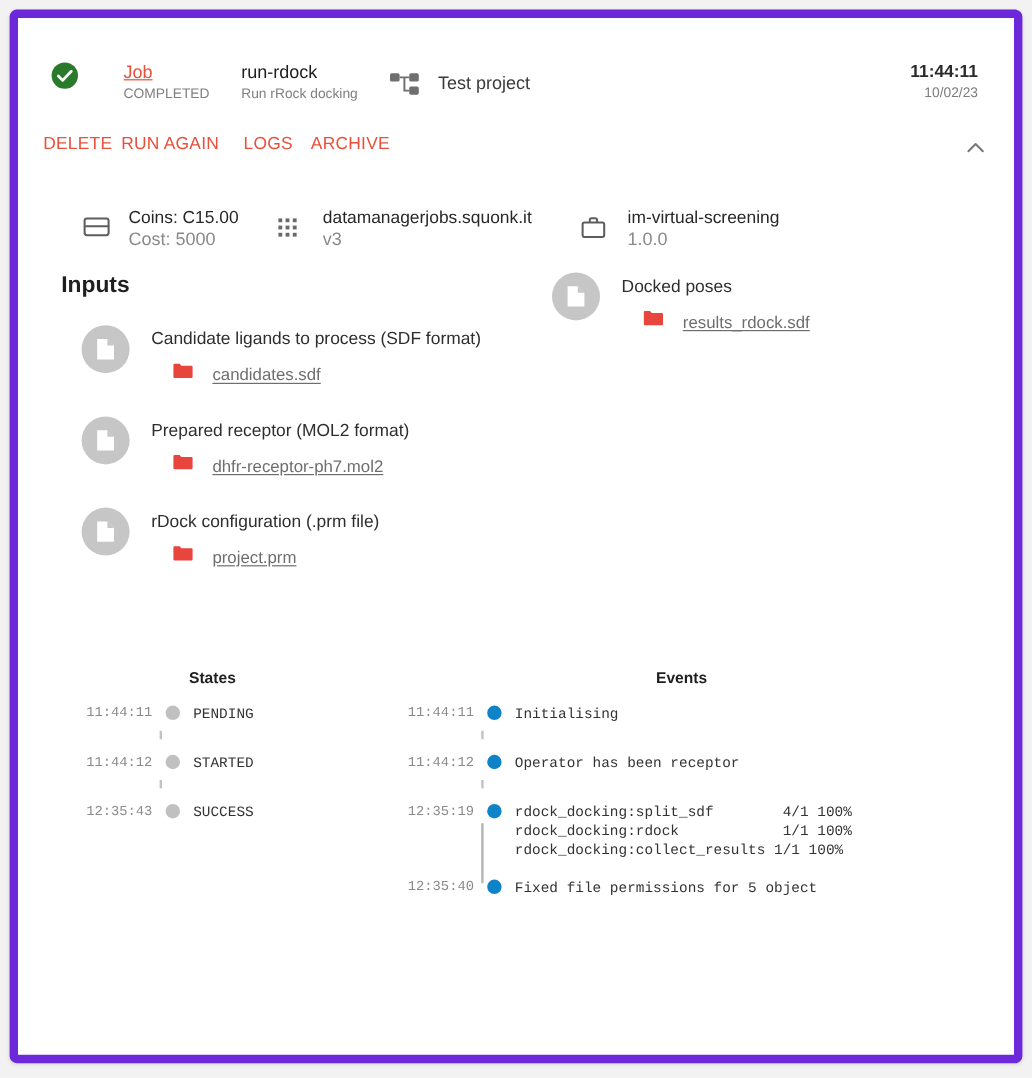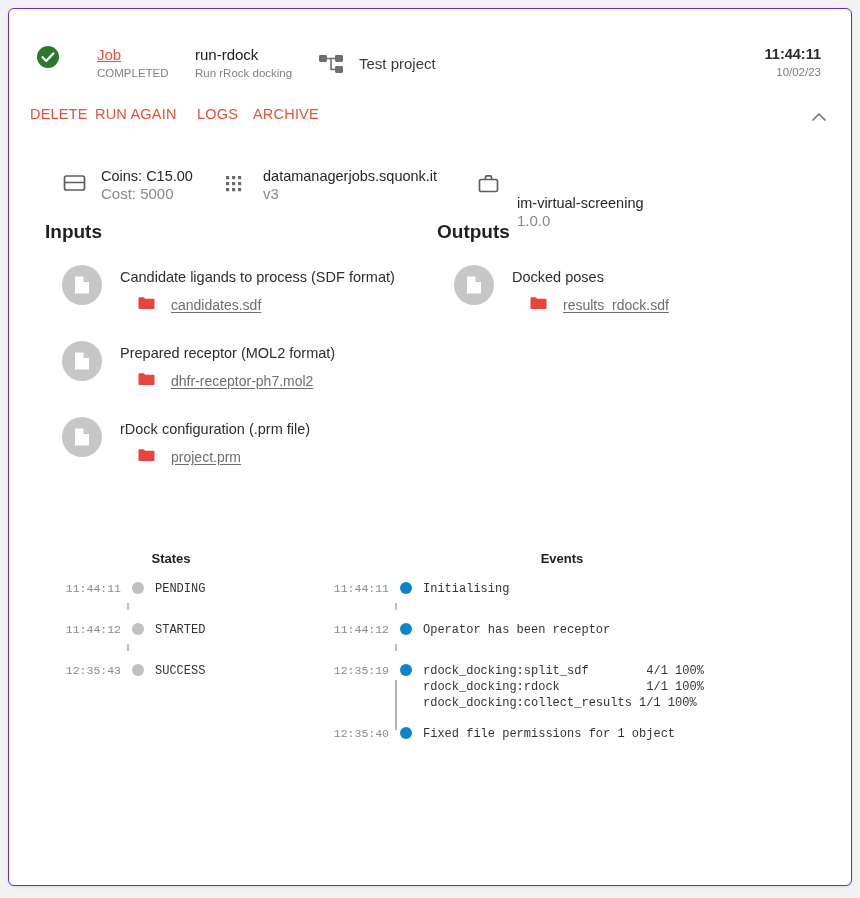--- a/index.html
+++ b/index.html
@@ -9,21 +9,21 @@
     width: 860px; height: 898px;
     background: #f2f2f2;
     font-family: "Liberation Sans", sans-serif;
     -webkit-font-smoothing: antialiased;
   }
   .card {
     position: absolute;
     left: 8px; top: 8px;
     width: 844px; height: 878px;
     background: #ffffff;
-    border: 1px solid #6d28d9;
+    border: 7px solid #6d28d9;
     border-radius: 6px;
     box-shadow: 0 1px 3px rgba(0,0,0,0.10);
     overflow: hidden;
   }
 
   
   .header {
     position: relative;
     height: 82px;
   }
@@ -86,21 +86,21 @@
   .meta-item { position: absolute; top: 0; }
   .meta-ico { position: absolute; left: 0; top: 10px; }
   .meta-text { position: absolute; left: 0; }
   .meta-main { font-size: 14.5px; color: #272727; line-height: 20px; white-space: nowrap; }
   .meta-sub  { font-size: 15px; color: #8a8a8a; line-height: 14px; margin-top: 1px; white-space: nowrap; }
   #meta-coins  { left: 54px; }
   #meta-coins  .meta-text { left: 38px; top: 3px; }
   #meta-dm     { left: 214px; }
   #meta-dm     .meta-text { left: 40px; top: 3px; }
   #meta-app    { left: 468px; }
-  #meta-app    .meta-text { left: 40px; top: 3px; margin-top: 27px; }
+  #meta-app    .meta-text { left: 40px; top: 3px; }
 
   
   .io {
     position: relative;
     padding: 0;
   }
   .io-col { position: absolute; top: 0; }
   #inputs-col  { left: 36px;  width: 390px; }
   #outputs-col { left: 428px; width: 390px; }
   .io-title {
@@ -325,21 +325,20 @@
                 <path d="M0.5 2.2 a1 1 0 0 1 1 -1 h4.2 l1.4 1.6 h8.4 a1 1 0 0 1 1 1 V12 a1 1 0 0 1 -1 1 H1.5 a1 1 0 0 1 -1 -1 Z" fill="#e8453c"></path>
               </svg>
           </span>
           <span class="file-link">project.prm</span>
         </div>
       </div>
 
     </div>
 
     <div class="io-col" id="outputs-col">
-      <div class="io-title">Outputs</div>
 
       <div class="io-entry">
         <span class="io-circle">
           <svg width="18" height="20" viewBox="0 0 18 20">
             <path d="M2 1.5 h8.5 L16 7 v11.5 H2 Z" fill="#ffffff"></path>
             <path d="M10.5 1.5 V7 H16" fill="#c6c6c6"></path>
           </svg>
         </span>
         <div class="io-label">Docked poses</div>
         <div class="io-file">
@@ -425,18 +424,18 @@
 rdock_docking:rdock            1/1 100%
 rdock_docking:collect_results 1/1 100%</div>
       </div>
       <div class="tl-gap" style="height:14px;"></div>
 
       <div class="tl-row">
         <div class="tl-time">12:35:40</div>
         <div class="tl-dotcell">
             <span class="tl-dot dot-event"></span>
           </div>
-        <div class="tl-label">Fixed file permissions for 1 object</div>
+        <div class="tl-label">Fixed file permissions for 5 object</div>
       </div>
     </div>
   </div>
 
 </div>
 
 </body></html>

